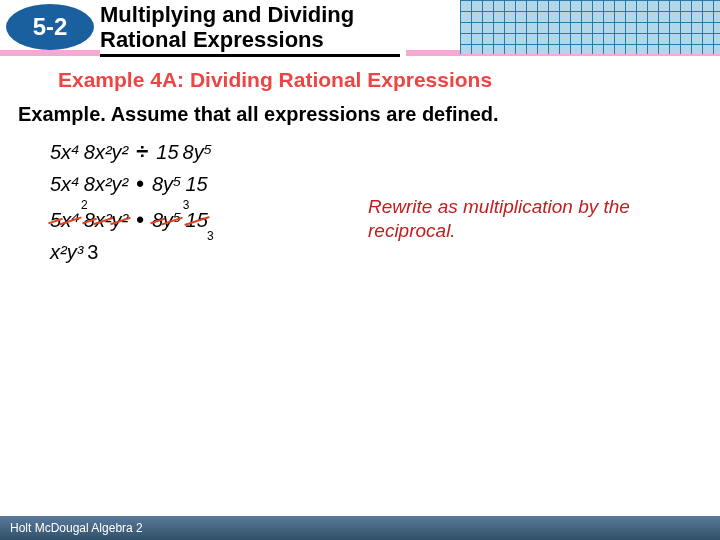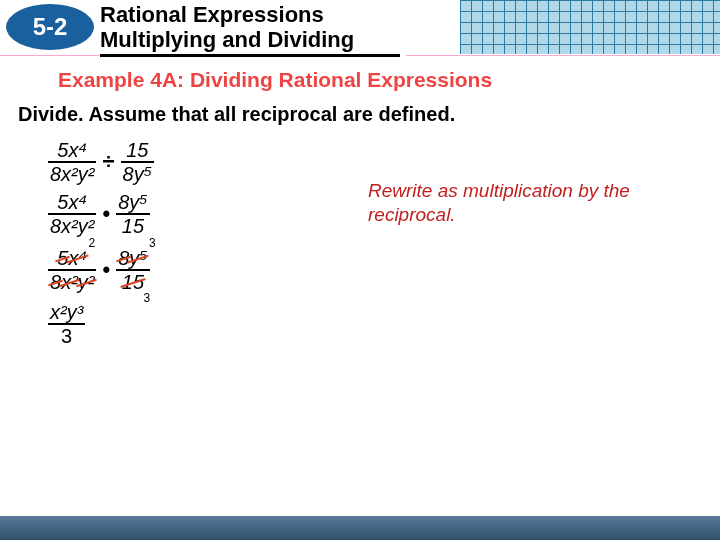--- a/index.html
+++ b/index.html
@@ -1,66 +1,66 @@
 <!DOCTYPE html>
 <html><head>
 <meta charset="utf-8">
 <style>
   * { margin: 0; padding: 0; box-sizing: border-box; }
   body { width: 720px; height: 540px; font-family: Verdana, Arial, sans-serif; background: #fff; position: relative; overflow: hidden; }
   
-  .header { position: relative; height: 56px; background: #fff; border-bottom: 1px solid #f9a8d4; }
+  .header { position: relative; height: 56px; background: #fff; border-bottom: 6px solid #f9a8d4; }
   .grid-bg { position: absolute; right: 0; top: 0; width: 260px; height: 54px; 
     background-image: linear-gradient(#2a7ba8 1px, transparent 1px), linear-gradient(90deg, #2a7ba8 1px, transparent 1px);
     background-size: 11px 11px; background-color: #b0d8e8; }
   .lesson-badge { position: absolute; left: 6px; top: 4px; width: 88px; height: 46px; background: #1a5f9e; border-radius: 50%/50%; display: flex; align-items: center; justify-content: center; }
   .lesson-badge span { color: #fff; font-weight: bold; font-size: 24px; }
   .title-block { position: absolute; left: 100px; top: 2px; background: #fff; padding: 0 6px 2px 0; }
   .title-line { font-weight: bold; font-size: 22px; color: #000; line-height: 1.15; }
   .title-underline { height: 3px; background: #000; width: 300px; margin-top: 1px; }
   
   .content { padding: 8px 18px 0 18px; }
   .example-title { color: #ef4444; font-weight: bold; font-size: 21px; margin: 4px 0 10px 40px; }
   .instruct { font-weight: bold; font-size: 20px; color: #000; margin-bottom: 12px; line-height: 1.25; }
   
   .math-area { position: relative; padding-left: 30px; }
   .row { display: flex; align-items: center; margin-bottom: 6px; }
-  .frac { display: inline-flex; flex-direction: column; align-items: center; font-size: 20px; font-style: italic; position: relative; }
+  .frac { display: inline-flex; flex-direction: row; align-items: center; font-size: 20px; font-style: italic; position: relative; }
   .frac .num, .frac .den { white-space: nowrap; padding: 0 2px; line-height: 1.1; }
   .frac .bar { width: 100%; height: 2px; background: #000; }
   .op { font-size: 22px; font-weight: bold; margin: 0 6px; }
   .upright { font-style: normal; }
   
   .strike-wrap { position: relative; display: inline-block; }
   .strike-line { position: absolute; left: -2px; right: -2px; top: 50%; height: 2px; background: #d42; transform: rotate(-18deg); transform-origin: center; }
   .ann-sup { position: absolute; font-size: 12px; color: #000; font-style: normal; }
   
-  .note { position: absolute; left: 350px; top: 40px; width: 330px; color: #c02020; font-style: italic; font-size: 19px; line-height: 1.25; }
+  .note { position: absolute; left: 350px; top: 56px; width: 330px; color: #c02020; font-style: italic; font-size: 19px; line-height: 1.25; }
   
   .footer { position: absolute; bottom: 0; left: 0; right: 0; height: 24px; background: linear-gradient(#5a7a9a,#30506a); display: flex; align-items: center; justify-content: space-between; padding: 0 10px; font-size: 12px; color: #fff; }
   .copyright { font-size: 10px; color: #dde; }
 </style>
 </head>
 <body>
 
 <div class="header">
   <div class="grid-bg"></div>
   <div class="lesson-badge">
     <span>5-2</span>
   </div>
   <div class="title-block">
+    <div class="title-line">Multiplying and Dividing</div>
     <div class="title-line">Rational Expressions</div>
-    <div class="title-line">Multiplying and Dividing</div>
     <div class="title-underline"></div>
   </div>
 </div>
 
 <div class="content">
   <div class="example-title">Example 4A: Dividing Rational Expressions</div>
-  <div class="instruct">Divide. Assume that all reciprocal are defined.</div>
+  <div class="instruct">Example. Assume that all expressions are defined.</div>
 
   <div class="math-area">
 
     <div class="row">
       <span class="frac">
         <span class="num">5x⁴</span>
         <span class="bar"></span>
         <span class="den">8x²y²</span>
       </span>
       <span class="op">÷</span>
@@ -113,13 +113,14 @@
         <span class="bar"></span>
         <span class="den upright">3</span>
       </span>
     </div>
 
     <div class="note">Rewrite as multiplication by the reciprocal.</div>
   </div>
 </div>
 
 <div class="footer">
+  <span>Holt McDougal Algebra 2</span>
 </div>
 
 </body></html>

